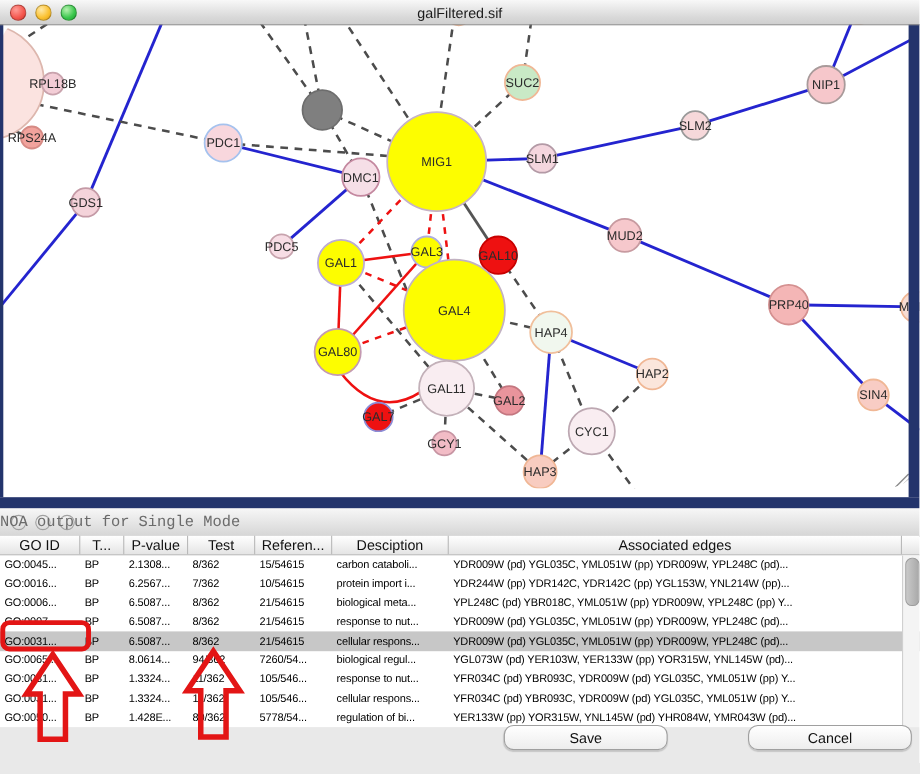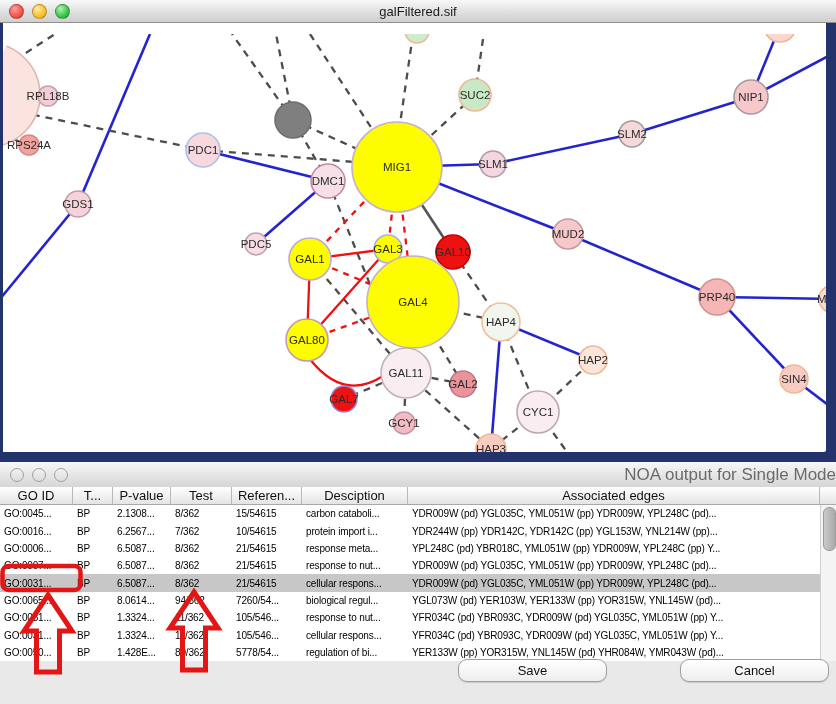--- a/index.html
+++ b/index.html
@@ -7,33 +7,33 @@
        font-family:"Liberation Sans",sans-serif;-webkit-font-smoothing:antialiased;}
   
   .net-titlebar{position:absolute;left:0;top:0;width:836px;height:22px;
     background:linear-gradient(#f8f8f8,#d9d9d9 70%,#cfcfcf);
     border-bottom:1px solid #8f8f8f;display:flex;align-items:center;z-index:5;}
   .traffic{width:13px;height:13px;border-radius:50%;margin-left:8px;border:1px solid rgba(0,0,0,.25);}
   .t-red{background:radial-gradient(circle at 35% 30%,#ff9d97,#f4564d 60%,#c9362e);margin-left:9px;}
   .t-yellow{background:radial-gradient(circle at 35% 30%,#ffe9a8,#fbc02d 60%,#d99a18);}
   .t-green{background:radial-gradient(circle at 35% 30%,#b8f2b0,#38c64b 60%,#1f9e33);}
   .net-title{position:absolute;left:0;right:0;text-align:center;font-size:13px;color:#1c1c1c;}
-  .net-canvas{position:absolute;left:0;top:34px;width:836px;height:430px;background:#fff;overflow:hidden;border-radius:31px;}
+  .net-canvas{position:absolute;left:0;top:14px;width:836px;height:430px;background:#fff;overflow:hidden;border-radius:31px;}
   .edge-border{position:absolute;background:#23346c;z-index:4;}
   .eb-left{left:0;top:22px;width:3px;height:430px;}
   .eb-right{left:826px;top:22px;width:10px;height:430px;}
   .eb-bottom{left:0;top:452px;width:836px;height:10px;}
   
   .noa-titlebar{position:absolute;left:0;top:462px;width:836px;height:25px;
     background:linear-gradient(#f7f7f7,#d6d6d6);border-bottom:1px solid #9a9a9a;
     display:flex;align-items:center;}
   .hollow{width:12px;height:12px;border-radius:50%;border:1.5px solid #a0a0a0;
     background:linear-gradient(#f2f2f2,#dcdcdc);margin-left:8px;}
   .hollow:first-child{margin-left:10px;}
-  .noa-title{position:absolute;left:0;right:0;text-align:right;font-size:17px;color:#6b6b6b;}
+  .noa-title{position:absolute;left:0;right:0;text-align:left;font-size:14px;color:#6b6b6b;font-family:Liberation Mono, monospace;}
   .tbl-header{position:absolute;left:0;top:487px;width:836px;height:17px;
     background:linear-gradient(#ffffff,#e4e4e4);border-bottom:1px solid #a8a8a8;
     display:flex;font-size:13px;color:#111;}
   .tbl-header .hcell{border-right:1px solid #b9b9b9;display:flex;align-items:center;
     justify-content:center;overflow:hidden;white-space:nowrap;box-sizing:border-box;}
   .tbl-rows{position:absolute;left:0;top:505px;width:836px;height:156px;background:#fff;}
   .trow{display:flex;height:17.35px;font-size:10px;letter-spacing:-0.15px;color:#000;
     align-items:center;white-space:nowrap;}
   .trow.selected{background:#c7c7c7;}
   .tcell{overflow:hidden;white-space:nowrap;box-sizing:border-box;padding-left:4px;}
@@ -226,21 +226,21 @@
       <div class="tcell" style="width: 70px;">10/54615</div>
       <div class="tcell" style="width: 106px;">protein import i...</div>
       <div class="tcell" style="width: 412px;">YDR244W (pp) YDR142C, YDR142C (pp) YGL153W, YNL214W (pp)...</div>
     </div>
     <div class="trow">
       <div class="tcell" style="width: 73px;">GO:0006...</div>
       <div class="tcell" style="width: 40px;">BP</div>
       <div class="tcell" style="width: 58px;">6.5087...</div>
       <div class="tcell" style="width: 61px;">8/362</div>
       <div class="tcell" style="width: 70px;">21/54615</div>
-      <div class="tcell" style="width: 106px;">response meta...</div>
+      <div class="tcell" style="width: 106px;">biological meta...</div>
       <div class="tcell" style="width: 412px;">YPL248C (pd) YBR018C, YML051W (pp) YDR009W, YPL248C (pp) Y...</div>
     </div>
     <div class="trow">
       <div class="tcell" style="width: 73px;">GO:0007...</div>
       <div class="tcell" style="width: 40px;">BP</div>
       <div class="tcell" style="width: 58px;">6.5087...</div>
       <div class="tcell" style="width: 61px;">8/362</div>
       <div class="tcell" style="width: 70px;">21/54615</div>
       <div class="tcell" style="width: 106px;">response to nut...</div>
       <div class="tcell" style="width: 412px;">YDR009W (pd) YGL035C, YML051W (pp) YDR009W, YPL248C (pd)...</div>

